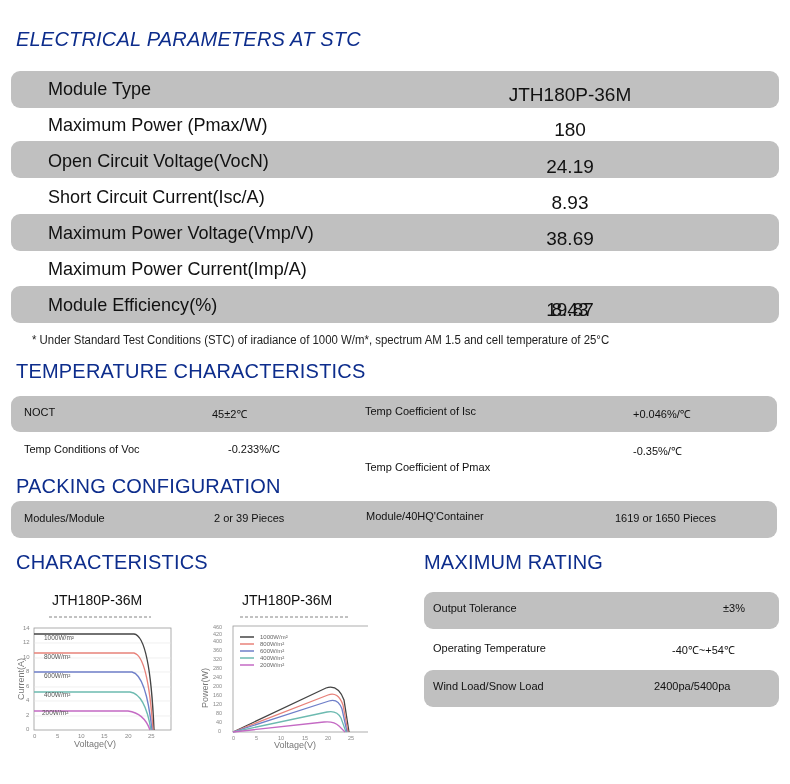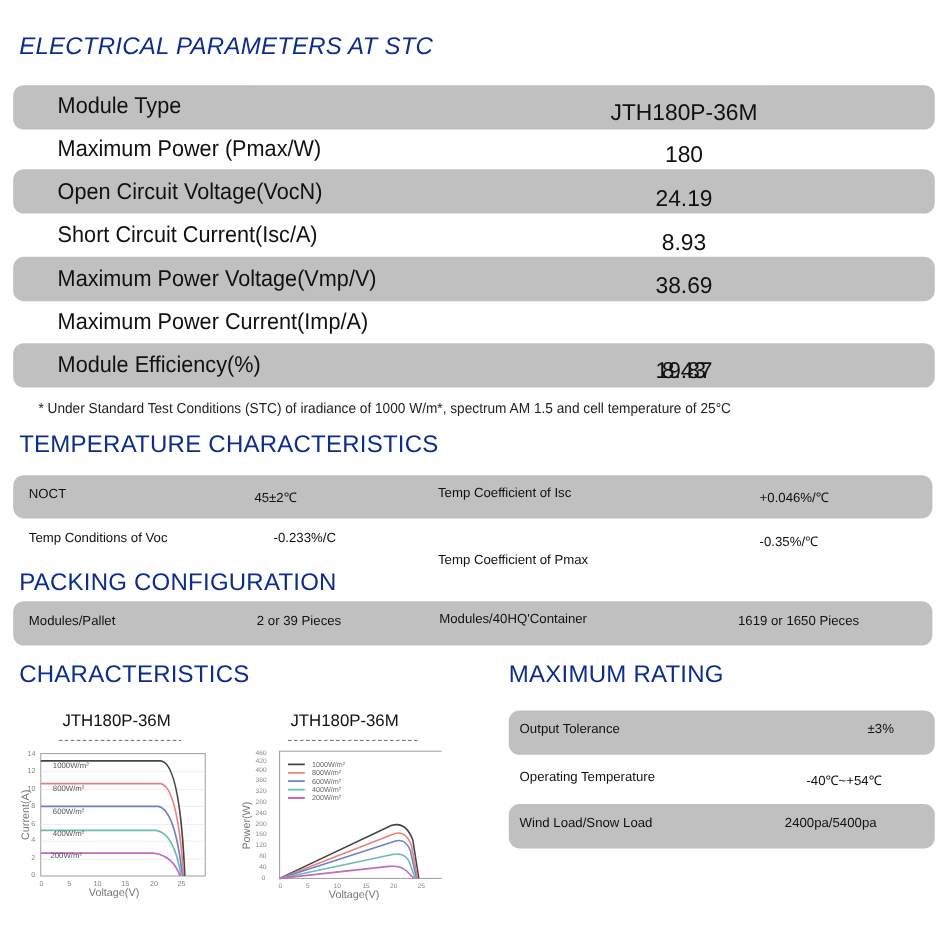--- a/index.html
+++ b/index.html
@@ -46,23 +46,23 @@
 <div class="t m" style="left:212px;top:406px;">45±2℃</div>
 <div class="t m" style="left:365px;top:405px;">Temp Coefficient of Isc</div>
 <div class="t m" style="left:633px;top:406px;">+0.046%/℃</div>
 <div class="t m" style="left:24px;top:443px;">Temp Conditions of Voc</div>
 <div class="t m" style="left:228px;top:443px;">-0.233%/C</div>
 <div class="t m" style="left:365px;top:417px;margin-top:44px;">Temp Coefficient of Pmax</div>
 <div class="t m" style="left:633px;top:443px;">-0.35%/℃</div>
 
 <div class="h" style="left:16px;top:475px;">PACKING CONFIGURATION</div>
 <div class="band" style="left:11px;top:501px;width:766px;height:37px;"></div>
-<div class="t m" style="left:24px;top:512px;">Modules/Pallet</div>
+<div class="t m" style="left:24px;top:512px;">Modules/Module</div>
 <div class="t m" style="left:214px;top:512px;">2 or 39 Pieces</div>
-<div class="t m" style="left:366px;top:510px;">Modules/40HQ'Container</div>
+<div class="t m" style="left:366px;top:510px;">Module/40HQ'Container</div>
 <div class="t m" style="left:615px;top:512px;">1619 or 1650 Pieces</div>
 
 <div class="h" style="left:16px;top:551px;">CHARACTERISTICS</div>
 
 <div style="position:absolute;left:14px;top:590px;width:160px;height:162px;">
   <div class="t" style="left:38px;top:2px;font-size:14px;">JTH180P-36M</div>
   <svg width="160" height="162" style="position:absolute;left:0;top:0;">
     <line x1="35" y1="27" x2="137" y2="27" stroke="#666" stroke-width="0.8" stroke-dasharray="3,2"></line>
     <rect x="20" y="38" width="137" height="102" fill="#fff" stroke="#999" stroke-width="0.8"></rect>
     <g stroke="#e6e6e6" stroke-width="0.6">

